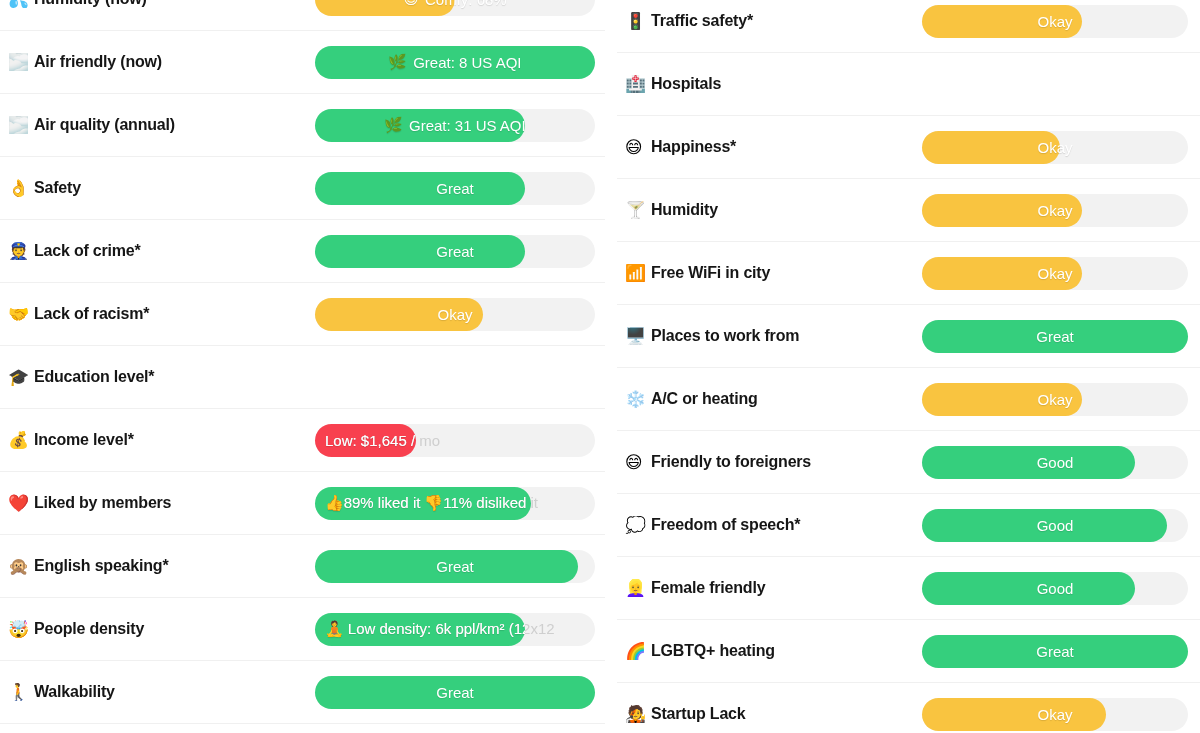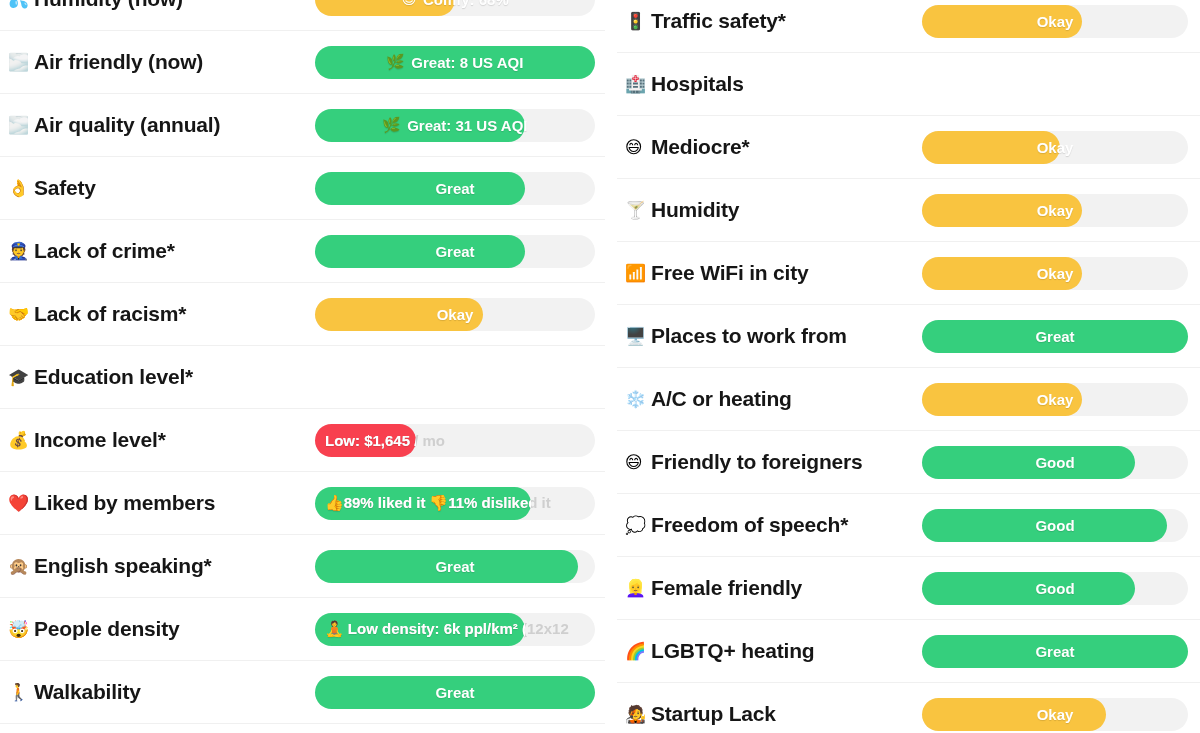--- a/index.html
+++ b/index.html
@@ -56,21 +56,21 @@
     font-family: "DejaVu Sans", sans-serif;
     font-size: 17px;
     line-height: 1;
     width: 26px;
     flex: 0 0 26px;
     text-align: left;
     margin-left: 6px;
   }
 
   .metric-label {
-    font-size: 21px;
+    font-size: 16px;
     font-weight: bold;
     color: #161616;
     letter-spacing: -0.2px;
   }
 
   .bar-wrap {
     flex: 1 1 auto;
     position: relative;
     min-width: 0;
   }
@@ -95,21 +95,21 @@
   .bar-text {
     position: absolute;
     left: 0;
     right: 0;
     top: 0;
     bottom: 0;
     display: flex;
     align-items: center;
     justify-content: center;
     font-size: 15px;
-    font-weight: bold;
+    font-weight: normal;
     color: #ffffff;
     text-shadow: 0 1px 1px rgba(0,0,0,0.13);
     white-space: nowrap;
     z-index: 2;
     pointer-events: none;
   }
   
   .bar-text.wide {
     justify-content: flex-start;
     padding-left: 10px;
@@ -335,21 +335,21 @@
       </div>
       <div class="row">
         <div class="metric">
           <span class="metric-icon">🏥</span>
           <span class="metric-label">Hospitals</span>
         </div>
       </div>
       <div class="row">
         <div class="metric">
           <span class="metric-icon">😄</span>
-          <span class="metric-label">Mediocre*</span>
+          <span class="metric-label">Happiness*</span>
         </div>
         <div class="bar-wrap">
           <div class="bar-track">
             <div class="bar-fill" style="width: 52%; background: rgb(249, 196, 64);"></div>
             <div class="bar-text">
               <span>Okay</span>
             </div>
           </div>
         </div>
       </div>

